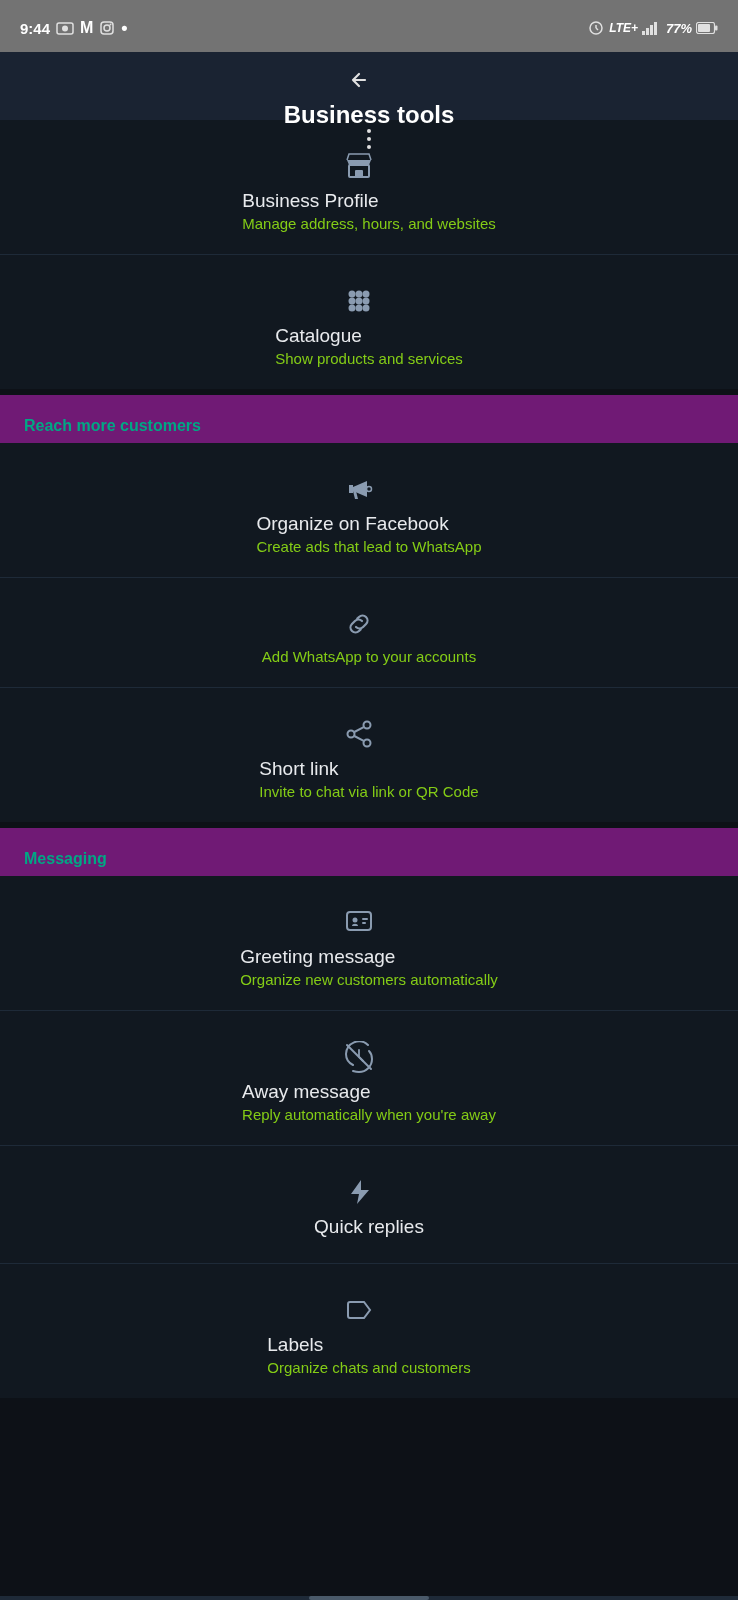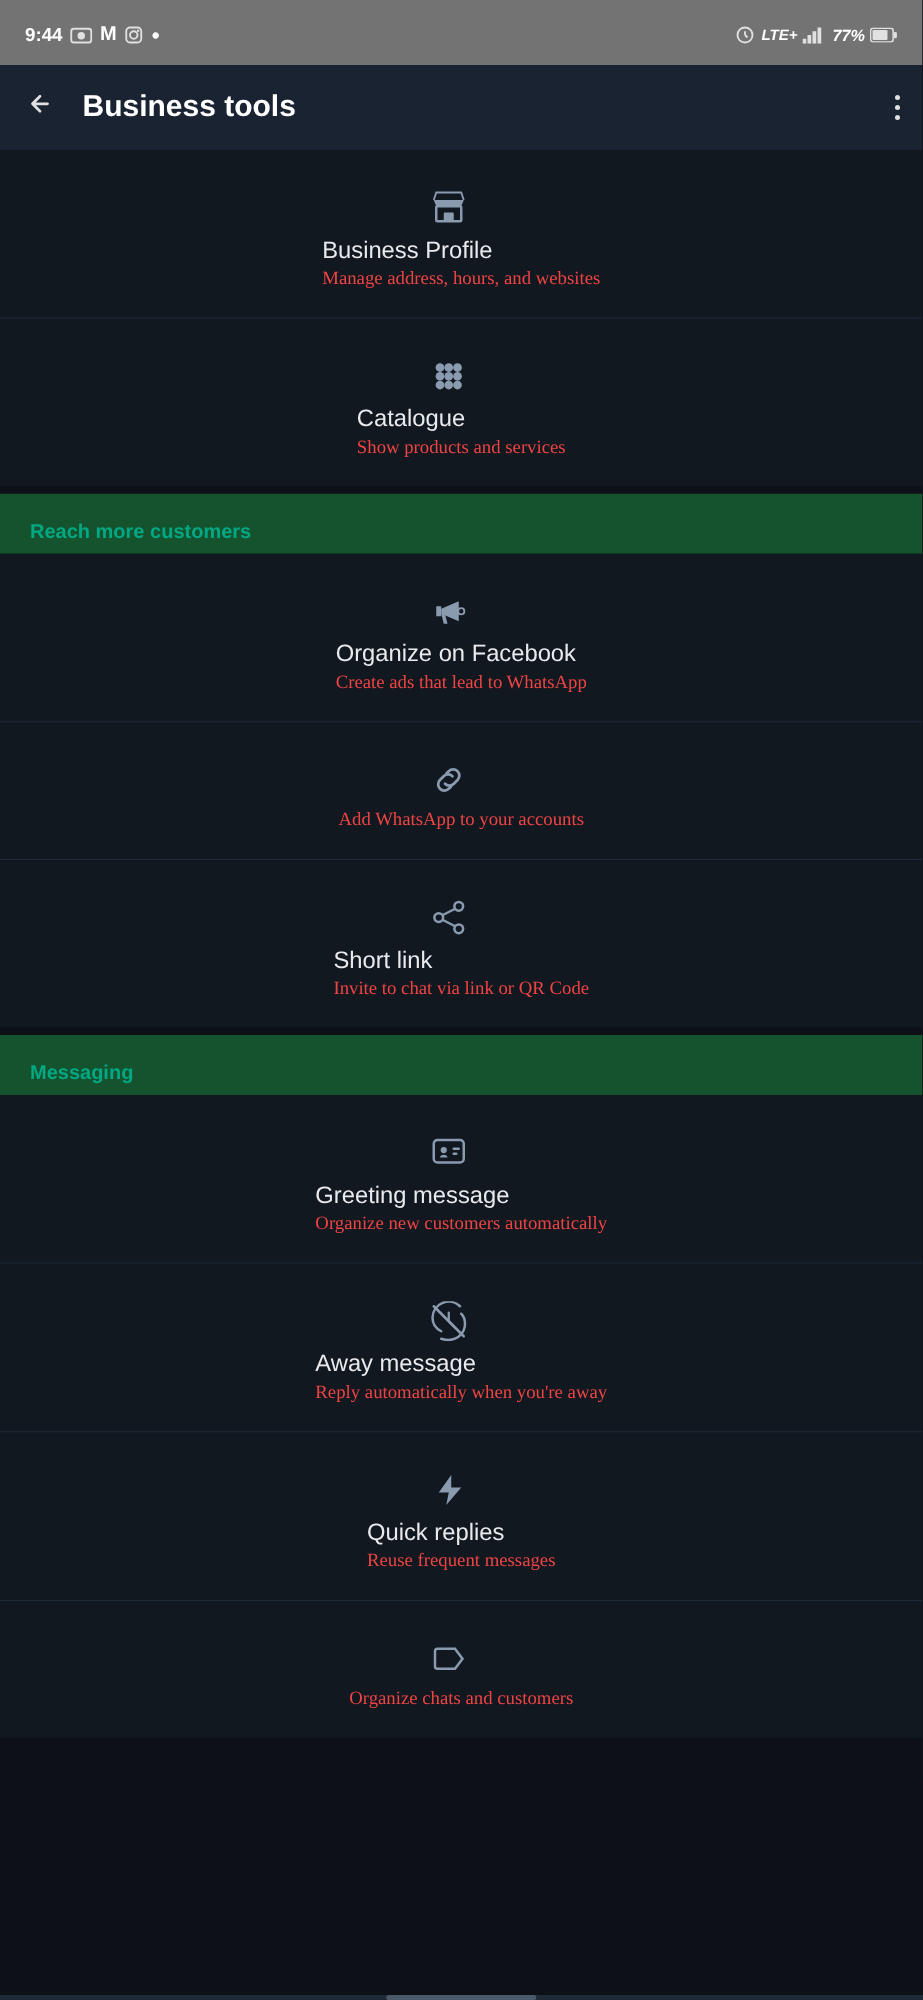--- a/index.html
+++ b/index.html
@@ -38,20 +38,21 @@
       font-style: italic;
     }
 
     
     .header {
       background-color: #1a2332;
       display: flex;
       align-items: center;
       padding: 14px 18px;
       height: 68px;
+      flex-direction: column;
     }
     .header-back {
       color: #e0e0e0;
       font-size: 26px;
       margin-right: 20px;
       cursor: pointer;
     }
     .header-title {
       flex: 1;
       font-size: 24px;
@@ -108,38 +109,37 @@
       flex: 1;
     }
     .menu-title {
       font-size: 19px;
       font-weight: 500;
       color: #e8eaed;
       margin-bottom: 3px;
     }
     .menu-subtitle {
       font-size: 15px;
-      color: #ef4444;
-      font-family: Liberation Serif, serif;
+      color: #84cc16;
     }
 
     
     .divider {
       height: 1px;
       background-color: #1e2a38;
       margin: 0;
     }
 
     
     .section-header {
       padding: 22px 24px 8px 24px;
       font-size: 16px;
       font-weight: 600;
       color: #00a884;
-      background-color: #14532d;
+      background-color: #701a75;
     }
 
     
     .scroll-indicator {
       position: fixed;
       bottom: 0;
       width: 738px;
       height: 4px;
       background: #1e2a38;
     }
@@ -343,33 +343,33 @@
     <div class="divider"></div>
 
     <div class="menu-item">
       <div class="menu-icon">
         <svg viewBox="0 0 32 32" xmlns="http://www.w3.org/2000/svg">
           <path d="M18 4L8 18h8l-2 10L26 14h-8z" fill="#8a9bb0"></path>
         </svg>
       </div>
       <div class="menu-text">
         <div class="menu-title">Quick replies</div>
-        <div class="menu-subtitle">Reuse frequent messages</div>
       </div>
     </div>
 
     <div class="divider"></div>
 
     <div class="menu-item">
       <div class="menu-icon">
         <svg viewBox="0 0 32 32" xmlns="http://www.w3.org/2000/svg">
           <path d="M5 10a2 2 0 0 1 2-2h14l6 8-6 8H7a2 2 0 0 1-2-2z" fill="none" stroke="#8a9bb0" stroke-width="2"></path>
         </svg>
       </div>
       <div class="menu-text">
+        <div class="menu-title">Labels</div>
         <div class="menu-subtitle">Organize chats and customers</div>
       </div>
     </div>
 
   </div>
 
 </div>
 
 <div class="scroll-indicator">
   <div class="scroll-thumb"></div>

